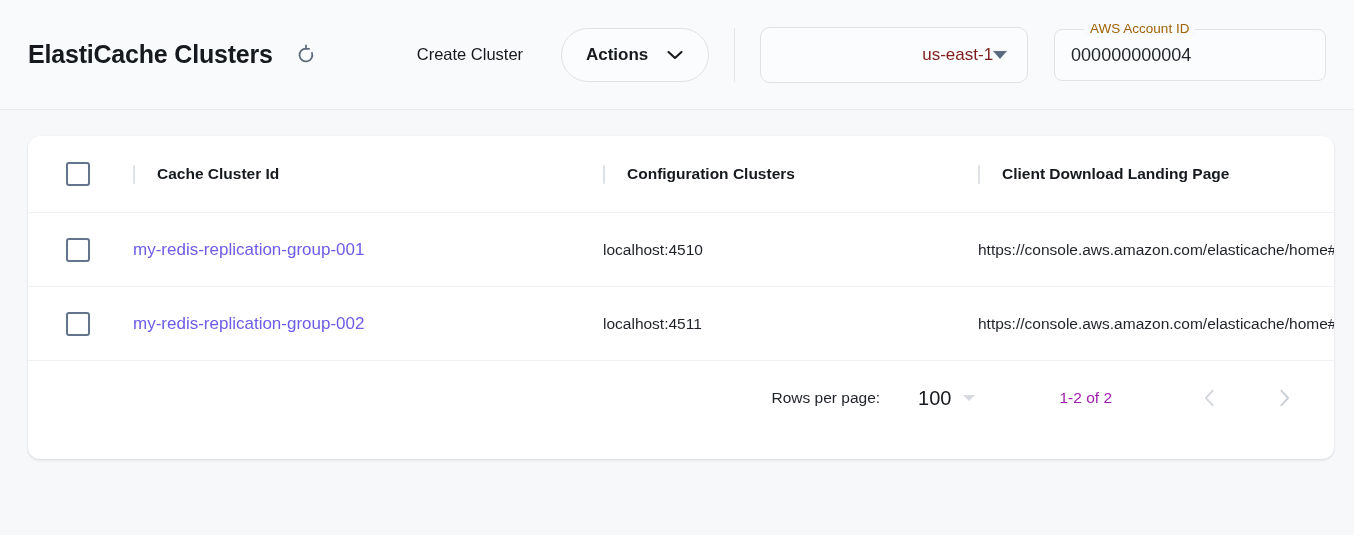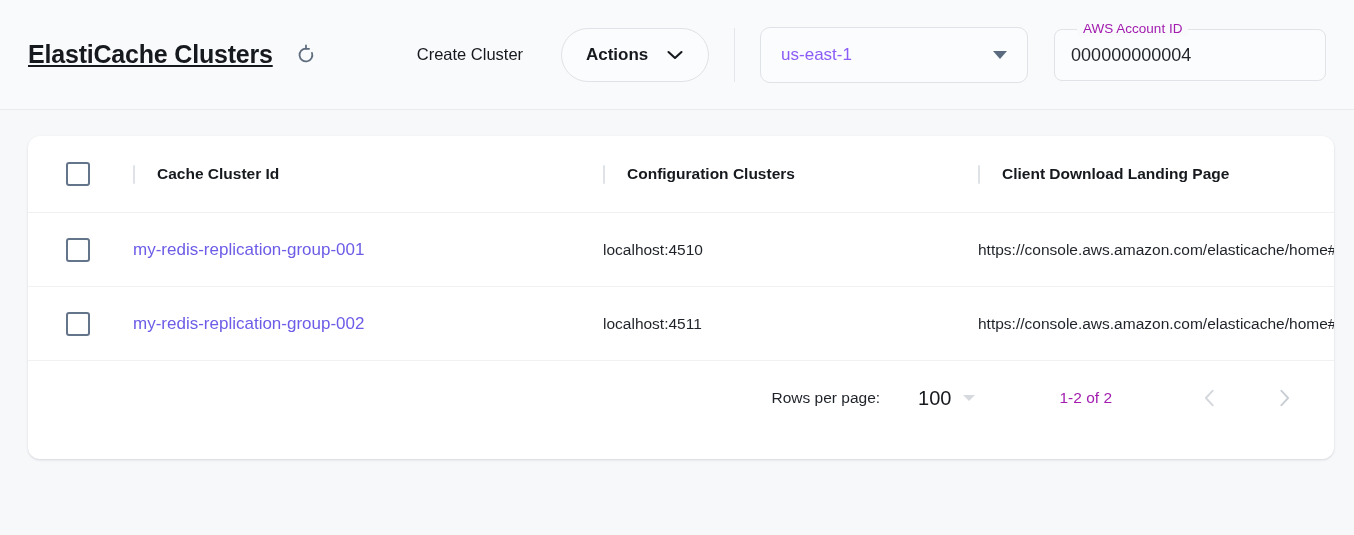--- a/index.html
+++ b/index.html
@@ -24,21 +24,20 @@
     align-items: center;
     padding: 0 0 0 28px;
     box-sizing: border-box;
   }
   .page-title {
     font-size: 25px;
     font-weight: bold;
     color: #16191d;
     letter-spacing: -0.2px;
     white-space: nowrap;
-    text-decoration: underline;
   }
   .refresh-btn {
     margin-left: 16px;
     width: 34px;
     height: 34px;
     display: flex;
     align-items: center;
     justify-content: center;
     border-radius: 50%;
     cursor: pointer;
@@ -88,22 +87,23 @@
     background: #fbfcfd;
     display: flex;
     align-items: center;
     padding: 0 20px;
     box-sizing: border-box;
     cursor: pointer;
     flex: none;
   }
   .region-select .value {
     font-size: 17px;
-    color: #8b5cf6;
+    color: #7f1d1d;
     flex: 1;
+    text-align: right;
   }
   .tri-down {
     width: 0; height: 0;
     border-left: 7px solid transparent;
     border-right: 7px solid transparent;
     border-top: 8px solid #5a6b80;
   }
   .account-field {
     margin-left: 26px;
     width: 272px;
@@ -111,25 +111,25 @@
     border: 1px solid #e0e3e7;
     border-radius: 8px;
     background: #fbfcfd;
     position: relative;
     box-sizing: border-box;
     flex: none;
   }
   .account-field .legend {
     position: absolute;
     top: -9px;
-    left: 22px;
+    left: 29px;
     background: #f9fafb;
     padding: 0 6px;
     font-size: 13.5px;
-    color: #a21caf;
+    color: #a16207;
     white-space: nowrap;
   }
   .account-field .value {
     position: absolute;
     left: 16px;
     top: 50%;
     transform: translateY(-50%);
     font-size: 18px;
     color: #1f2329;
   }

